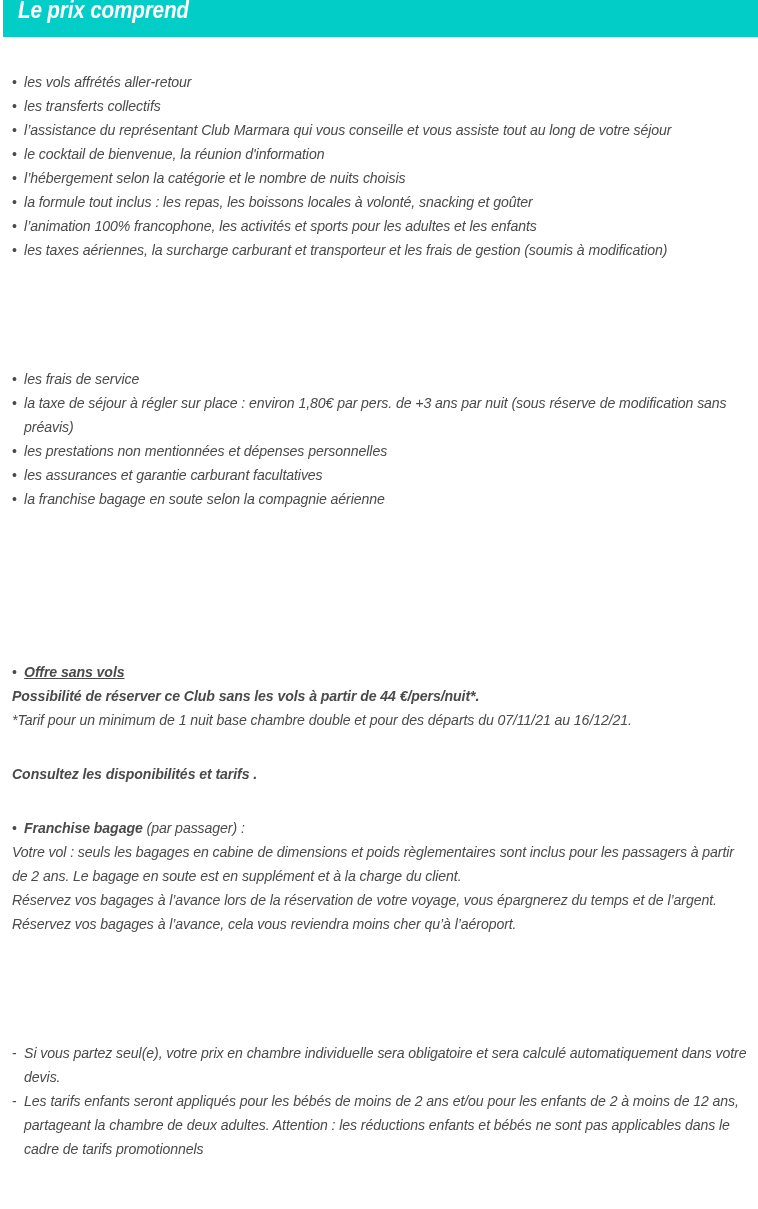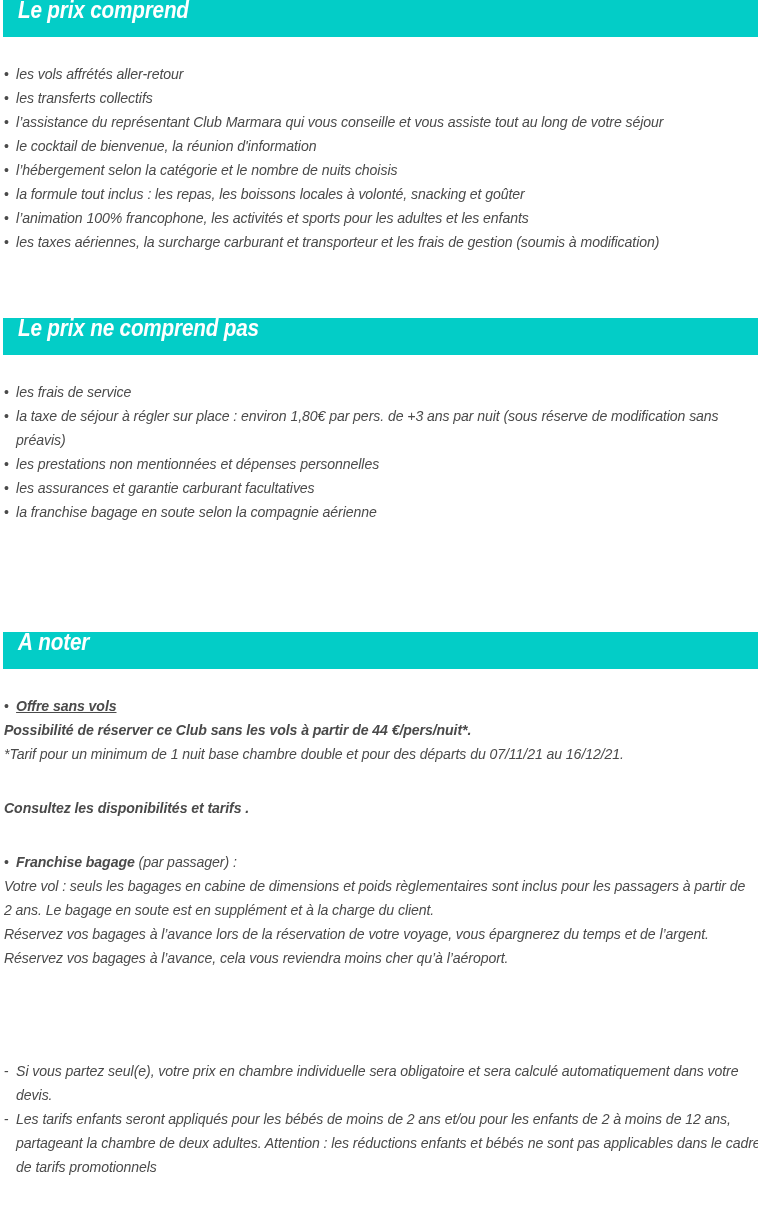--- a/index.html
+++ b/index.html
@@ -42,21 +42,21 @@
     line-height: 23px;
     letter-spacing: -0.2px;
     color: #ffffff;
     transform: scaleX(0.90);
     transform-origin: left center;
     white-space: nowrap;
   }
 
   
   .section-body {
-    padding: 4px;
+    padding: 12px;
     margin: 0;
   }
 
   .gap-after {
     height: 60px;
   }
   .gap-after.small {
     height: 44px;
   }
 
@@ -106,37 +106,31 @@
     <div class="line bullet"><span class="bullet-dot">•</span><span>les transferts collectifs</span></div>
     <div class="line bullet"><span class="bullet-dot">•</span><span>l’assistance du représentant Club Marmara qui vous conseille et vous assiste tout au long de votre séjour</span></div>
     <div class="line bullet"><span class="bullet-dot">•</span><span>le cocktail de bienvenue, la réunion d'information</span></div>
     <div class="line bullet"><span class="bullet-dot">•</span><span>l’hébergement selon la catégorie et le nombre de nuits choisis</span></div>
     <div class="line bullet"><span class="bullet-dot">•</span><span>la formule tout inclus : les repas, les boissons locales à volonté, snacking et goûter</span></div>
     <div class="line bullet"><span class="bullet-dot">•</span><span>l’animation 100% francophone, les activités et sports pour les adultes et les enfants</span></div>
     <div class="line bullet"><span class="bullet-dot">•</span><span>les taxes aériennes, la surcharge carburant et transporteur et les frais de gestion (soumis à modification)</span></div>
   </div>
   <div class="gap-after"></div>
 
-  <div class="section-head">
-    <h2>Le prix ne comprend pas</h2>
-  </div>
   <div class="section-body">
     <div class="line bullet first-line-pad"><span class="bullet-dot">•</span><span>les frais de service</span></div>
     <div class="line bullet"><span class="bullet-dot">•</span><span>la taxe de séjour à régler sur place : environ 1,80€ par pers. de +3 ans par nuit (sous réserve de modification sans préavis)</span></div>
     <div class="line bullet"><span class="bullet-dot">•</span><span>les prestations non mentionnées et dépenses personnelles</span></div>
     <div class="line bullet"><span class="bullet-dot">•</span><span>les assurances et garantie carburant facultatives</span></div>
     <div class="line bullet"><span class="bullet-dot">•</span><span>la franchise bagage en soute selon la compagnie aérienne</span></div>
   </div>
   <div class="gap-after"></div>
 
   <div class="gap-after small"></div>
 
-  <div class="section-head">
-    <h2>À noter</h2>
-  </div>
   <div class="section-body">
 
     <div class="line bullet first-line-pad"><span class="bullet-dot">•</span><span class="b u">Offre sans vols</span></div>
     <div class="line b">Possibilité de réserver ce Club sans les vols à partir de 44 €/pers/nuit*.</div>
     <div class="line">*Tarif pour un minimum de 1 nuit base chambre double et pour des départs du 07/11/21 au 16/12/21.</div>
 
     <div class="para-gap wide"></div>
 
     <div class="line b">Consultez les disponibilités et tarifs .</div>
 

